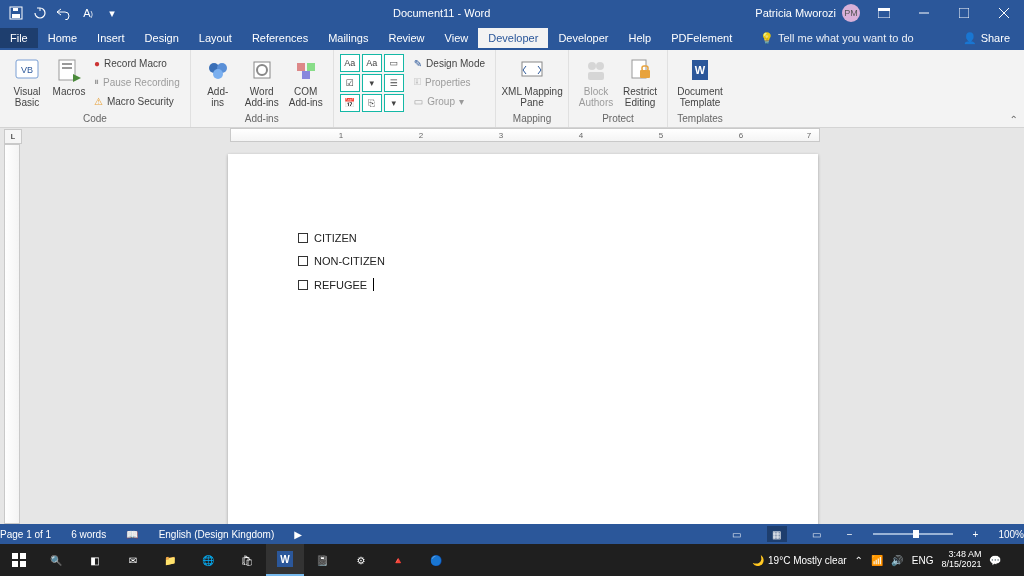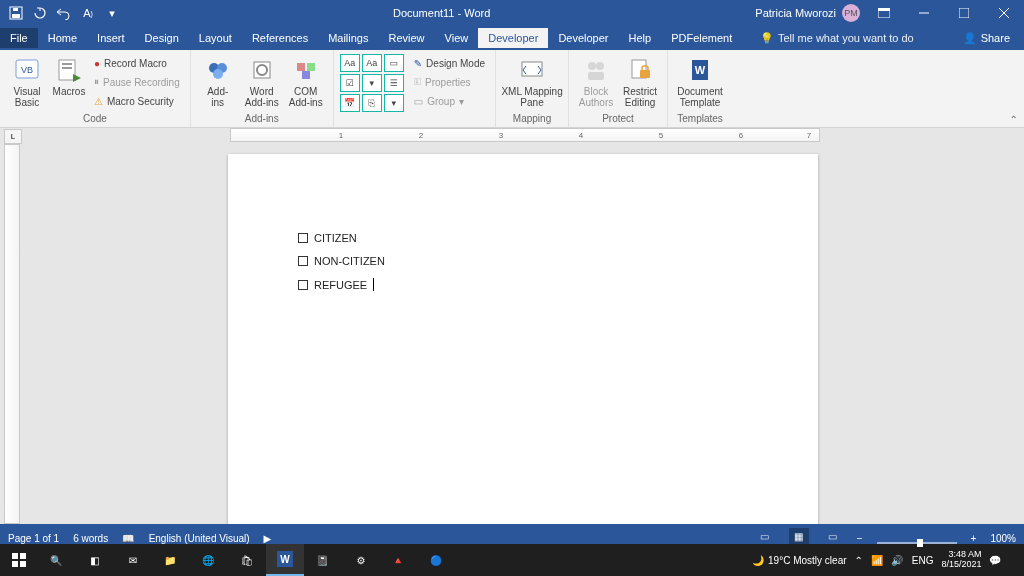--- a/index.html
+++ b/index.html
@@ -31,21 +31,21 @@
 .rulerbar .corner { width:18px; border:1px solid #c9c9c9; background:#f5f5f5; font-size:8px; display:flex; align-items:center; justify-content:center; margin:1px 0 0 4px; }
 .rulerbar .hruler { margin-left:208px; height:14px; width:590px; background:linear-gradient(#fff,#f4f4f4); border:1px solid #c9c9c9; font-size:7px; color:#777; position:relative; }
 .hruler .num { position:absolute; top:2px; font-size:8px; color:#666; transform:translateX(-50%); }
 .workarea { flex:1; display:flex; overflow:hidden; background:#e6e6e6; position:relative; }
 .vruler { width:16px; margin-left:4px; background:linear-gradient(90deg,#fff,#f4f4f4); border:1px solid #c9c9c9; }
 .page { position:absolute; left:228px; top:10px; width:590px; height:420px; background:#fff; box-shadow:0 1px 3px rgba(0,0,0,.3); }
 .doc { position:absolute; left:70px; top:78px; font-size:11px; color:#222; }
 .doc .line { display:flex; align-items:center; gap:6px; margin-bottom:11px; }
 .doc .box { width:10px; height:10px; border:1px solid #333; }
 .cursor { display:inline-block; width:1px; height:13px; background:#000; vertical-align:middle; }
-.statusbar { height:20px; background:#2b579a; color:#fff; font-size:10px; display:flex; align-items:flex-end; padding:0 8px; gap:14px; }
+.statusbar { height:20px; background:#2b579a; color:#fff; font-size:10px; display:flex; align-items:center; padding:0 0; gap:20px; }
 .statusbar .spacer { flex:1; }
 .statusbar .viewbtn { width:20px; height:16px; display:flex; align-items:center; justify-content:center; cursor:pointer; opacity:.85; }
 .statusbar .slider { width:80px; height:2px; background:#9ab3d6; position:relative; }
 .statusbar .slider::after { content:""; position:absolute; left:50%; top:-3px; width:6px; height:8px; background:#fff; }
 .taskbar { height:32px; background:#1f1f1f; display:flex; align-items:center; color:#fff; font-size:10px; }
 .taskbar .tbtn { width:38px; height:32px; display:flex; align-items:center; justify-content:center; cursor:pointer; }
 .taskbar .tbtn.active { border-bottom:2px solid #76b9ed; background:#333; }
 .taskbar .tray { margin-left:auto; display:flex; align-items:center; gap:8px; padding-right:22px; }
 .taskbar .clock { text-align:right; line-height:1.1; font-size:9px; }
 svg { display:block; }
@@ -312,21 +312,21 @@
           <span class="cursor"></span>
         </div>
     </div>
   </div>
 </div>
 
 <div class="statusbar">
   <span>Page 1 of 1</span>
   <span>6 words</span>
   <span>📖</span>
-  <span>English (United Visual)</span>
+  <span>English (Design Kingdom)</span>
   <span>▶</span>
   <div class="spacer"></div>
   <span class="viewbtn">▭</span>
   <span class="viewbtn" style="opacity:1;background:#1e3e6e">▦</span>
   <span class="viewbtn">▭</span>
   <span>−</span>
   <div class="slider"></div>
   <span>+</span>
   <span>100%</span>
 </div>

